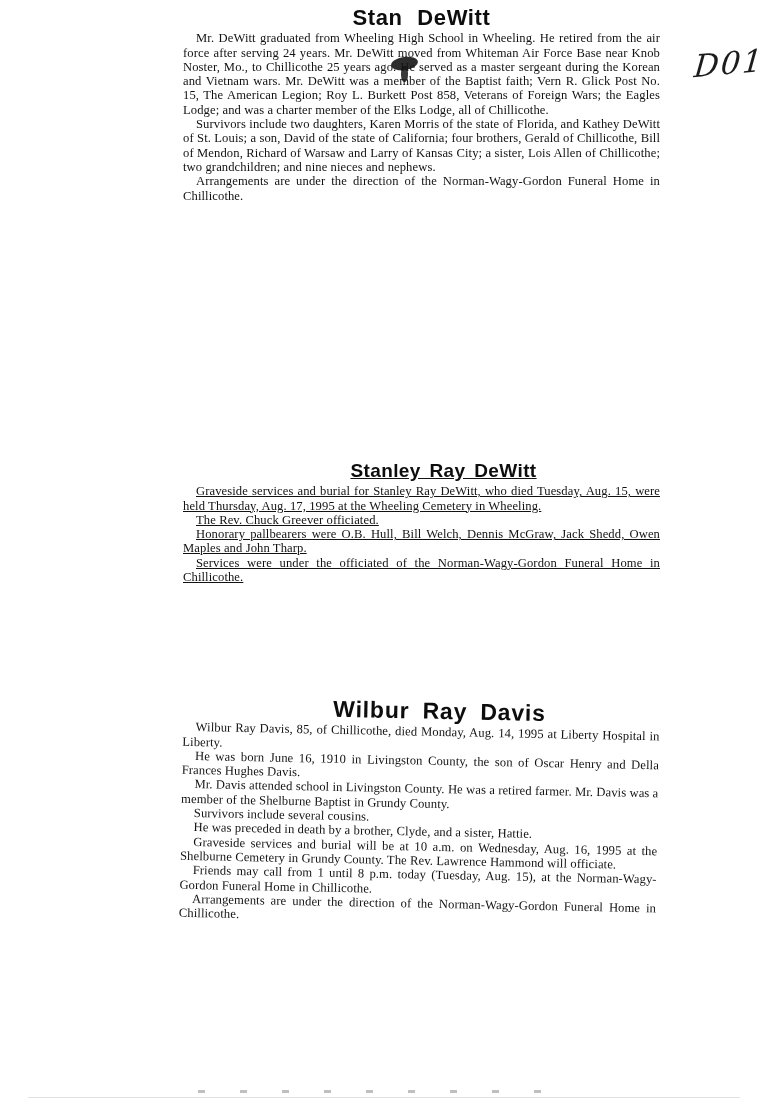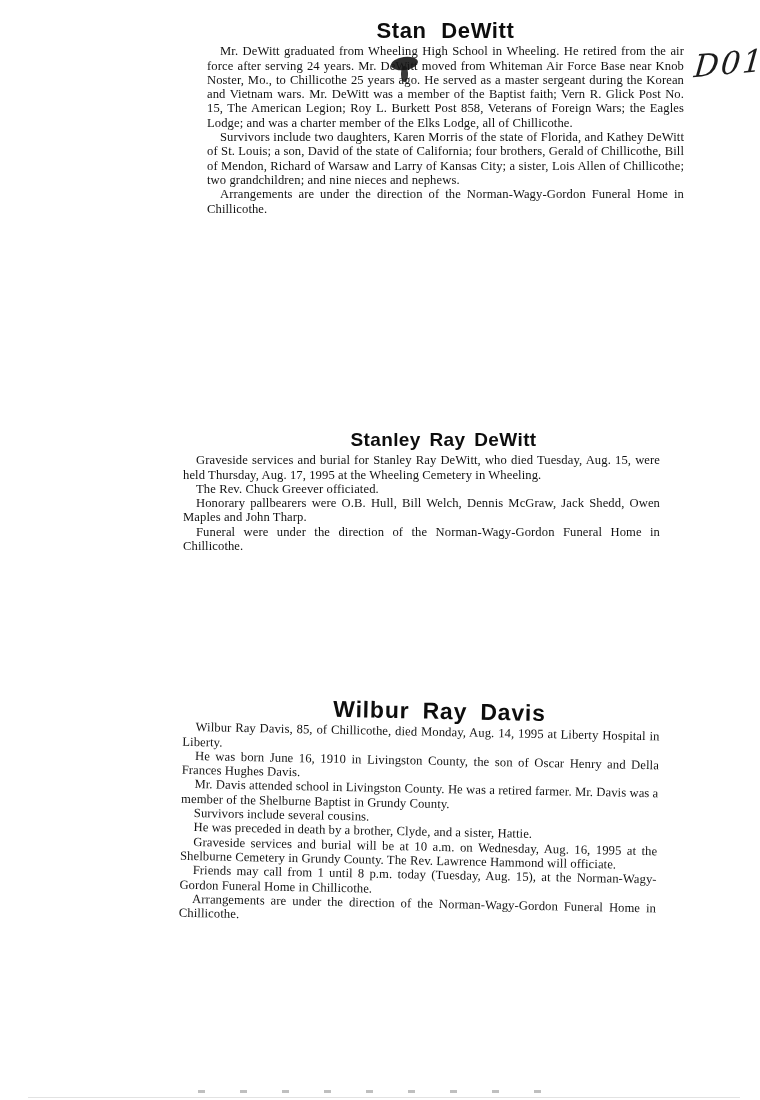--- a/index.html
+++ b/index.html
@@ -21,23 +21,23 @@
     letter-spacing:0.1px;
   }
   .obit p{margin:0;text-indent:13px;}
   .obit h1{
     font-family:"Liberation Sans", sans-serif;
     font-weight:700;
     text-align:center;
     margin:0;
     color:#0d0d0d;
   }
-  .obit-1{top:24px;margin-left:24px;}
+  .obit-1{top:11px;}
   .obit-1 h1{font-size:22px;letter-spacing:0.6px;word-spacing:8px;margin-bottom:6px;}
-  .obit-2{top:433px;}
+  .obit-2{top:464px;text-decoration:underline;}
   .obit-2 h1{font-size:19px;letter-spacing:0.4px;word-spacing:3px;margin-bottom:6px;transform:translateX(22px);}
   .obit-3{top:699px;transform:rotate(1.15deg);transform-origin:10px 10px;}
   .obit-3 h1{font-size:23px;letter-spacing:0.8px;word-spacing:6px;margin-bottom:7px;transform:translateX(18px);}
   .handwriting{
     position:absolute;
     left:694px;top:44px;
     font-family:"DejaVu Serif", serif;
     font-style:italic;
     font-size:31px;
     letter-spacing:2px;
@@ -82,21 +82,21 @@
   </section>
 
   <div class="blot blot-main"></div>
   <div class="blot blot-drip"></div>
 
   <section class="obit obit-2">
     <h1>Stanley Ray DeWitt</h1>
     <p>Graveside services and burial for Stanley Ray DeWitt, who died Tuesday, Aug. 15, were held Thursday, Aug. 17, 1995 at the Wheeling Cemetery in Wheeling.</p>
     <p>The Rev. Chuck Greever officiated.</p>
     <p>Honorary pallbearers were O.B. Hull, Bill Welch, Dennis McGraw, Jack Shedd, Owen Maples and John Tharp.</p>
-    <p>Funeral were under the direction of the Norman-Wagy-Gordon Funeral Home in Chillicothe.</p>
+    <p>Services were under the officiated of the Norman-Wagy-Gordon Funeral Home in Chillicothe.</p>
   </section>
 
   <section class="obit obit-3">
     <h1>Wilbur Ray Davis</h1>
     <p>Wilbur Ray Davis, 85, of Chillicothe, died Monday, Aug. 14, 1995 at Liberty Hospital in Liberty.</p>
     <p>He was born June 16, 1910 in Livingston County, the son of Oscar Henry and Della Frances Hughes Davis.</p>
     <p>Mr. Davis attended school in Livingston County. He was a retired farmer. Mr. Davis was a member of the Shelburne Baptist in Grundy County.</p>
     <p>Survivors include several cousins.</p>
     <p>He was preceded in death by a brother, Clyde, and a sister, Hattie.</p>
     <p>Graveside services and burial will be at 10 a.m. on Wednesday, Aug. 16, 1995 at the Shelburne Cemetery in Grundy County. The Rev. Lawrence Hammond will officiate.</p>

